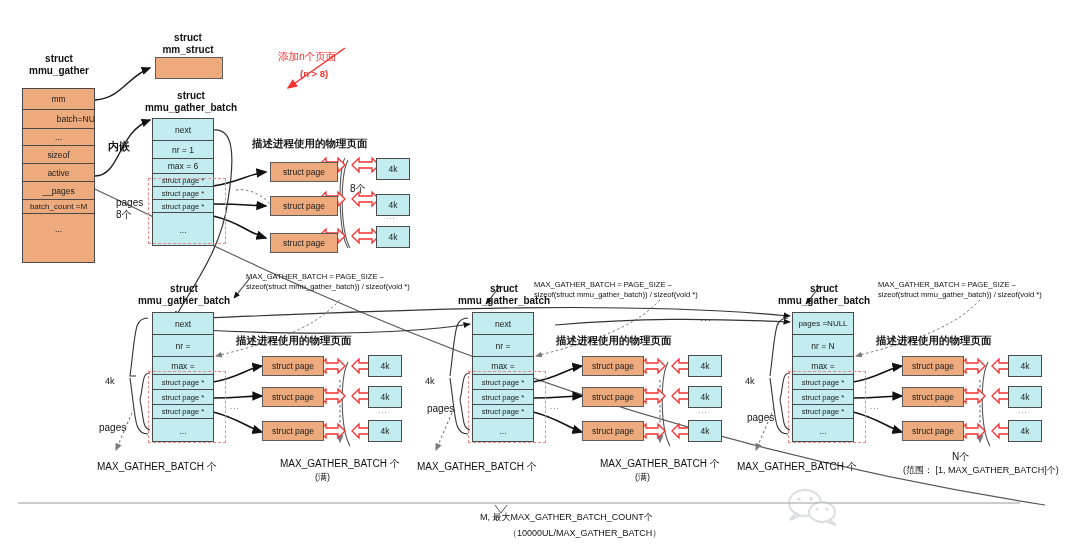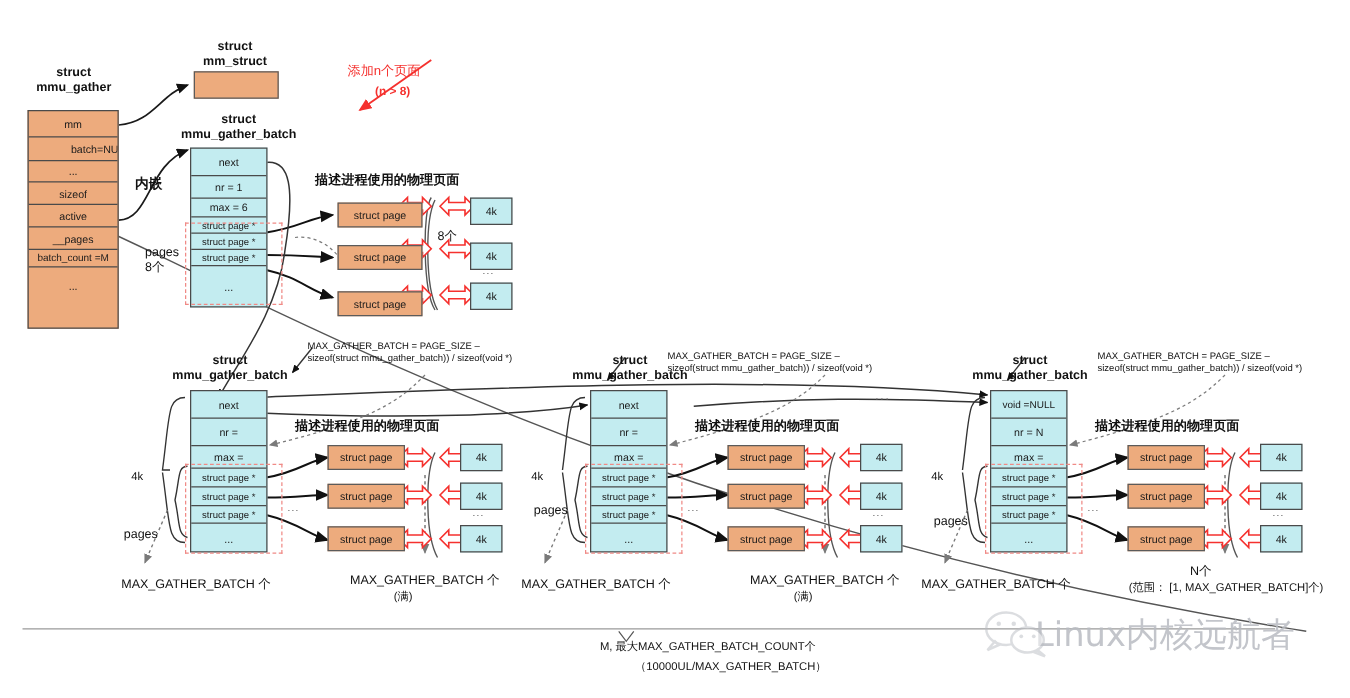--- a/index.html
+++ b/index.html
@@ -321,21 +321,21 @@
   <div class="ell" style="left:698px;top:406px;font-size:8px;">...</div>
 
   <div class="lbl-sm" style="left:600px;top:457px;">MAX_GATHER_BATCH 个</div>
   <div class="lbl-sm" style="left:635px;top:471px;font-size:9px;">(满)</div>
 
   <div class="ell" style="left:700px;top:311px;font-size:11px;">...</div>
 
   <div class="cap" style="left:770px;top:283px;width:108px;">struct
 mmu_gather_batch</div>
   <div class="stack cyan" style="left:792px;top:312px;width:62px;height:130px;">
-    <div class="row" style="height:22px;font-size:8px;">void =NULL</div>
+    <div class="row" style="height:22px;font-size:8px;">pages =NULL</div>
     <div class="row" style="height:22px;">nr = N</div>
     <div class="row" style="height:18px;">max =</div>
     <div class="row" style="height:15px;font-size:7.6px;">struct page *</div>
     <div class="row" style="height:15px;font-size:7.6px;">struct page *</div>
     <div class="row" style="height:14px;font-size:7.6px;">struct page *</div>
     <div class="row" style="height:24px;">...</div>
   </div>
   <div class="dashbox" style="left:788px;top:371px;width:78px;height:72px;"></div>
   <div class="lbl" style="left:745px;top:376px;font-size:9px;">4k</div>
   <div class="lbl-sm" style="left:747px;top:412px;">pages</div>
@@ -352,21 +352,20 @@
   <div class="box cyan" style="left:1008px;top:386px;width:34px;height:22px;">4k</div>
   <div class="box cyan" style="left:1008px;top:420px;width:34px;height:22px;">4k</div>
   <div class="ell" style="left:1018px;top:406px;font-size:8px;">...</div>
 
   <div class="lbl-sm" style="left:952px;top:450px;">N个</div>
   <div class="lbl-sm" style="left:903px;top:464px;font-size:9px;">(范围： [1, MAX_GATHER_BATCH]个)</div>
 
   <div class="lbl-sm" style="left:480px;top:511px;font-size:9px;">M, 最大MAX_GATHER_BATCH_COUNT个</div>
   <div class="lbl-sm" style="left:508px;top:527px;font-size:9px;">（10000UL/MAX_GATHER_BATCH）</div>
 
-  <div class="wm" style="left:828px;top:490px;">Linux内核远航者</div>
   <svg class="ov" viewBox="0 0 1080 558">
     <g opacity="0.5">
       <ellipse cx="805" cy="503" rx="16" ry="13" fill="none" stroke="#b9bcc2" stroke-width="2"></ellipse>
       <path d="M796,513 l-6,7 l9,-4 z" fill="none" stroke="#b9bcc2" stroke-width="2"></path>
       <circle cx="799" cy="499" r="1.8" fill="#b9bcc2"></circle>
       <circle cx="811" cy="499" r="1.8" fill="#b9bcc2"></circle>
       <ellipse cx="822" cy="512" rx="13" ry="10" fill="#ffffff" stroke="#b9bcc2" stroke-width="2"></ellipse>
       <path d="M830,520 l6,5 l-8,-3 z" fill="none" stroke="#b9bcc2" stroke-width="2"></path>
       <circle cx="817" cy="509" r="1.5" fill="#b9bcc2"></circle>
       <circle cx="827" cy="509" r="1.5" fill="#b9bcc2"></circle>

